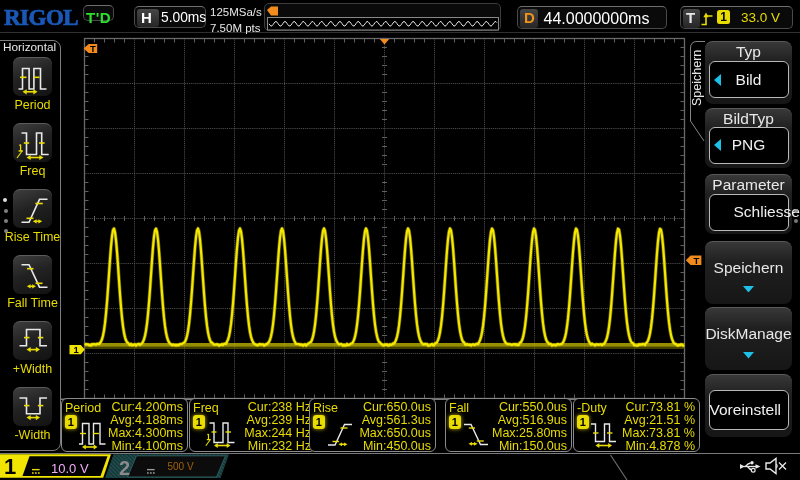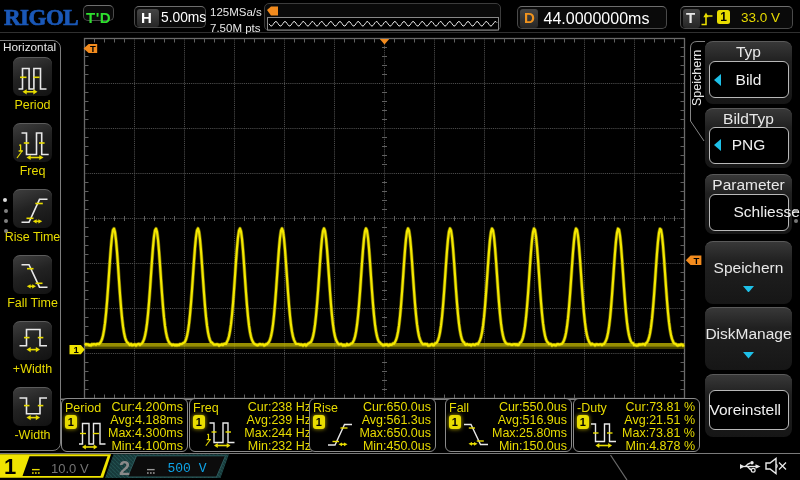--- a/index.html
+++ b/index.html
@@ -316,22 +316,22 @@
 <div style="position:absolute;left:4px;top:454px;color:#000;font-size:22px;font-weight:bold;">1</div>
 <div style="position:absolute;left:119px;top:456.5px;color:#8a8a8a;font-size:20px;font-weight:bold;">2</div>
 <div style="position:absolute;left:32px;top:461px;"><svg width="8.5" height="7.5" viewBox="0 0 10 8">
         <path d="M0,1.5 h9" stroke="#e8dc00" stroke-width="1.6"></path>
         <path d="M0,5.5 h2 M3.5,5.5 h2 M7,5.5 h2" stroke="#e8dc00" stroke-width="1.6"></path>
       </svg></div>
 <div style="position:absolute;left:147px;top:461px;"><svg width="8.5" height="7.5" viewBox="0 0 10 8">
         <path d="M0,1.5 h9" stroke="#9a9a9a" stroke-width="1.6"></path>
         <path d="M0,5.5 h2 M3.5,5.5 h2 M7,5.5 h2" stroke="#9a9a9a" stroke-width="1.6"></path>
       </svg></div>
-<div style="position:absolute;left:51px;top:460.5px;color:#737373;font-size:13px;">10.0 V</div>
-<div style="position:absolute;left:167.5px;top:460.5px;color:#0ea5e9;font-size:13px;font-family:Liberation Mono, monospace;">500 V</div>
+<div style="position:absolute;left:51px;top:460.5px;color:#f0abfc;font-size:13px;">10.0 V</div>
+<div style="position:absolute;left:167.5px;top:460.5px;color:#a16207;font-size:10px;">500 V</div>
 <svg style="position:absolute;left:739px;top:459px" width="22" height="15" viewBox="0 0 22 15">
   <g stroke="#e8e8e8" fill="none" stroke-width="1.3">
     <path d="M1.5,7.5 H19"></path>
         <path d="M6.5,7.5 C8,5.5 9,4.5 11.5,4"></path>
         <path d="M8.5,7.5 C10,9.5 11,10.6 13,11"></path>
   </g>
   <polygon points="1,5 5.5,7.5 1,10" fill="#e8e8e8"></polygon>
   <polygon points="16.5,5.3 21.5,7.5 16.5,9.7" fill="#e8e8e8"></polygon>
   <circle cx="13" cy="3.8" r="1.7" fill="#e8e8e8"></circle>
   <circle cx="14.2" cy="11.2" r="1.9" fill="none" stroke="#e8e8e8" stroke-width="1.2"></circle>

